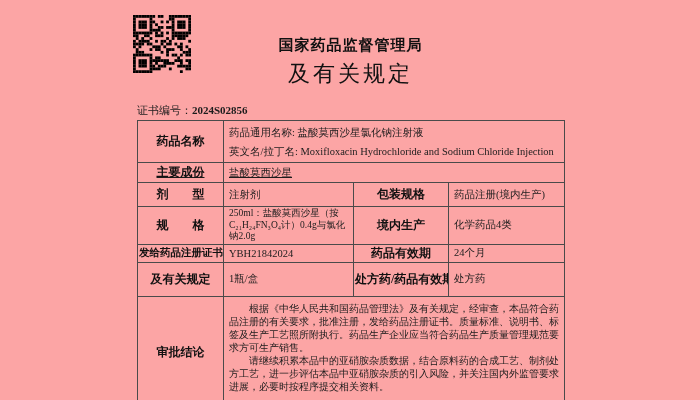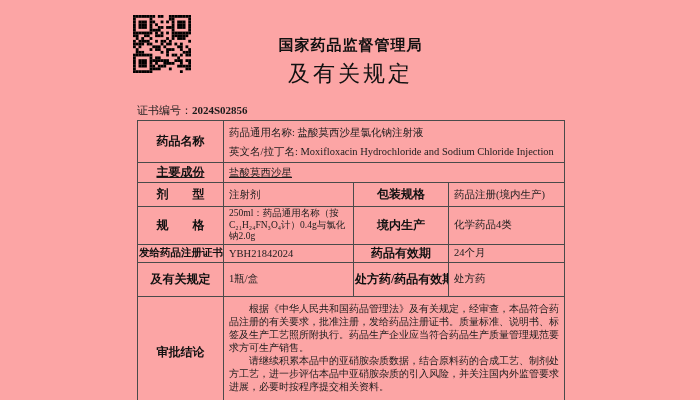--- a/index.html
+++ b/index.html
@@ -322,21 +322,21 @@
       <td class="val" colspan="3">盐酸莫西沙星</td>
     </tr>
     <tr class="r3">
       <th>剂　　型</th>
       <td class="val">注射剂</td>
       <th>包装规格</th>
       <td class="val">药品注册(境内生产)</td>
     </tr>
     <tr class="r4">
       <th>规　　格</th>
-      <td class="val sm">250ml：药品通用名称（按C₂₁H₂₄FN₃O₄计）0.4g与氯化钠2.0g</td>
+      <td class="val sm">250ml：盐酸莫西沙星（按C₂₁H₂₄FN₃O₄计）0.4g与氯化钠2.0g</td>
       <th>境内生产</th>
       <td class="val">化学药品4类</td>
     </tr>
     <tr class="r5">
       <th class="sm">发给药品注册证书</th>
       <td class="val">YBH21842024</td>
       <th>药品有效期</th>
       <td class="val">24个月</td>
     </tr>
     <tr class="r6">

